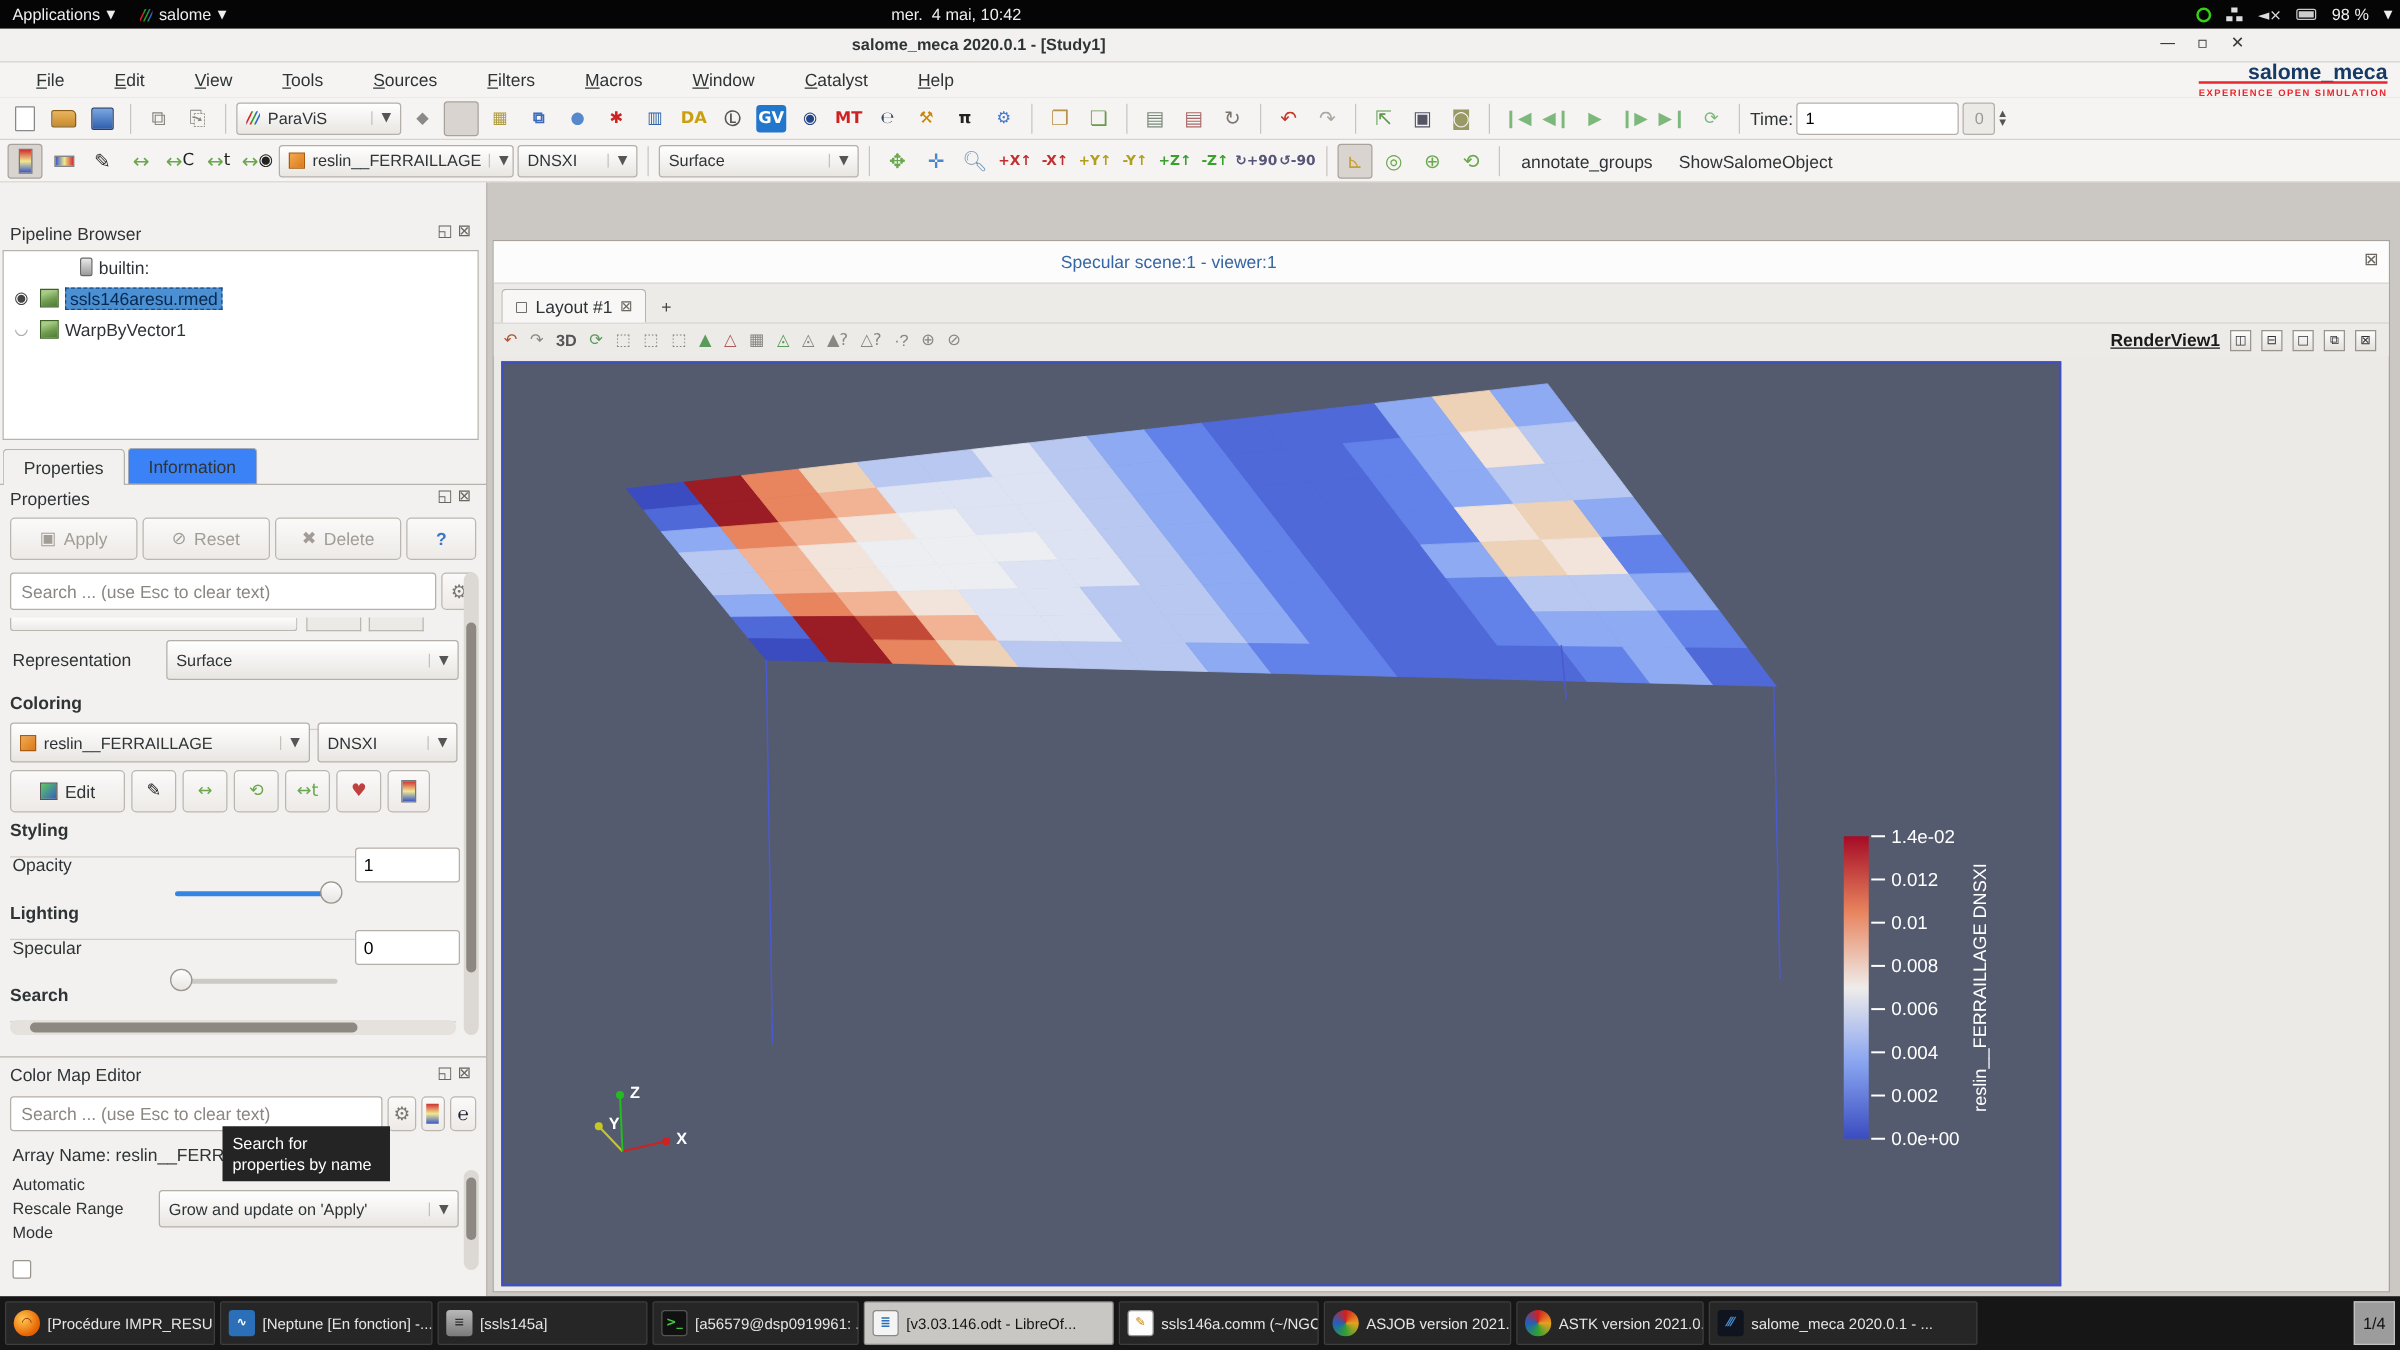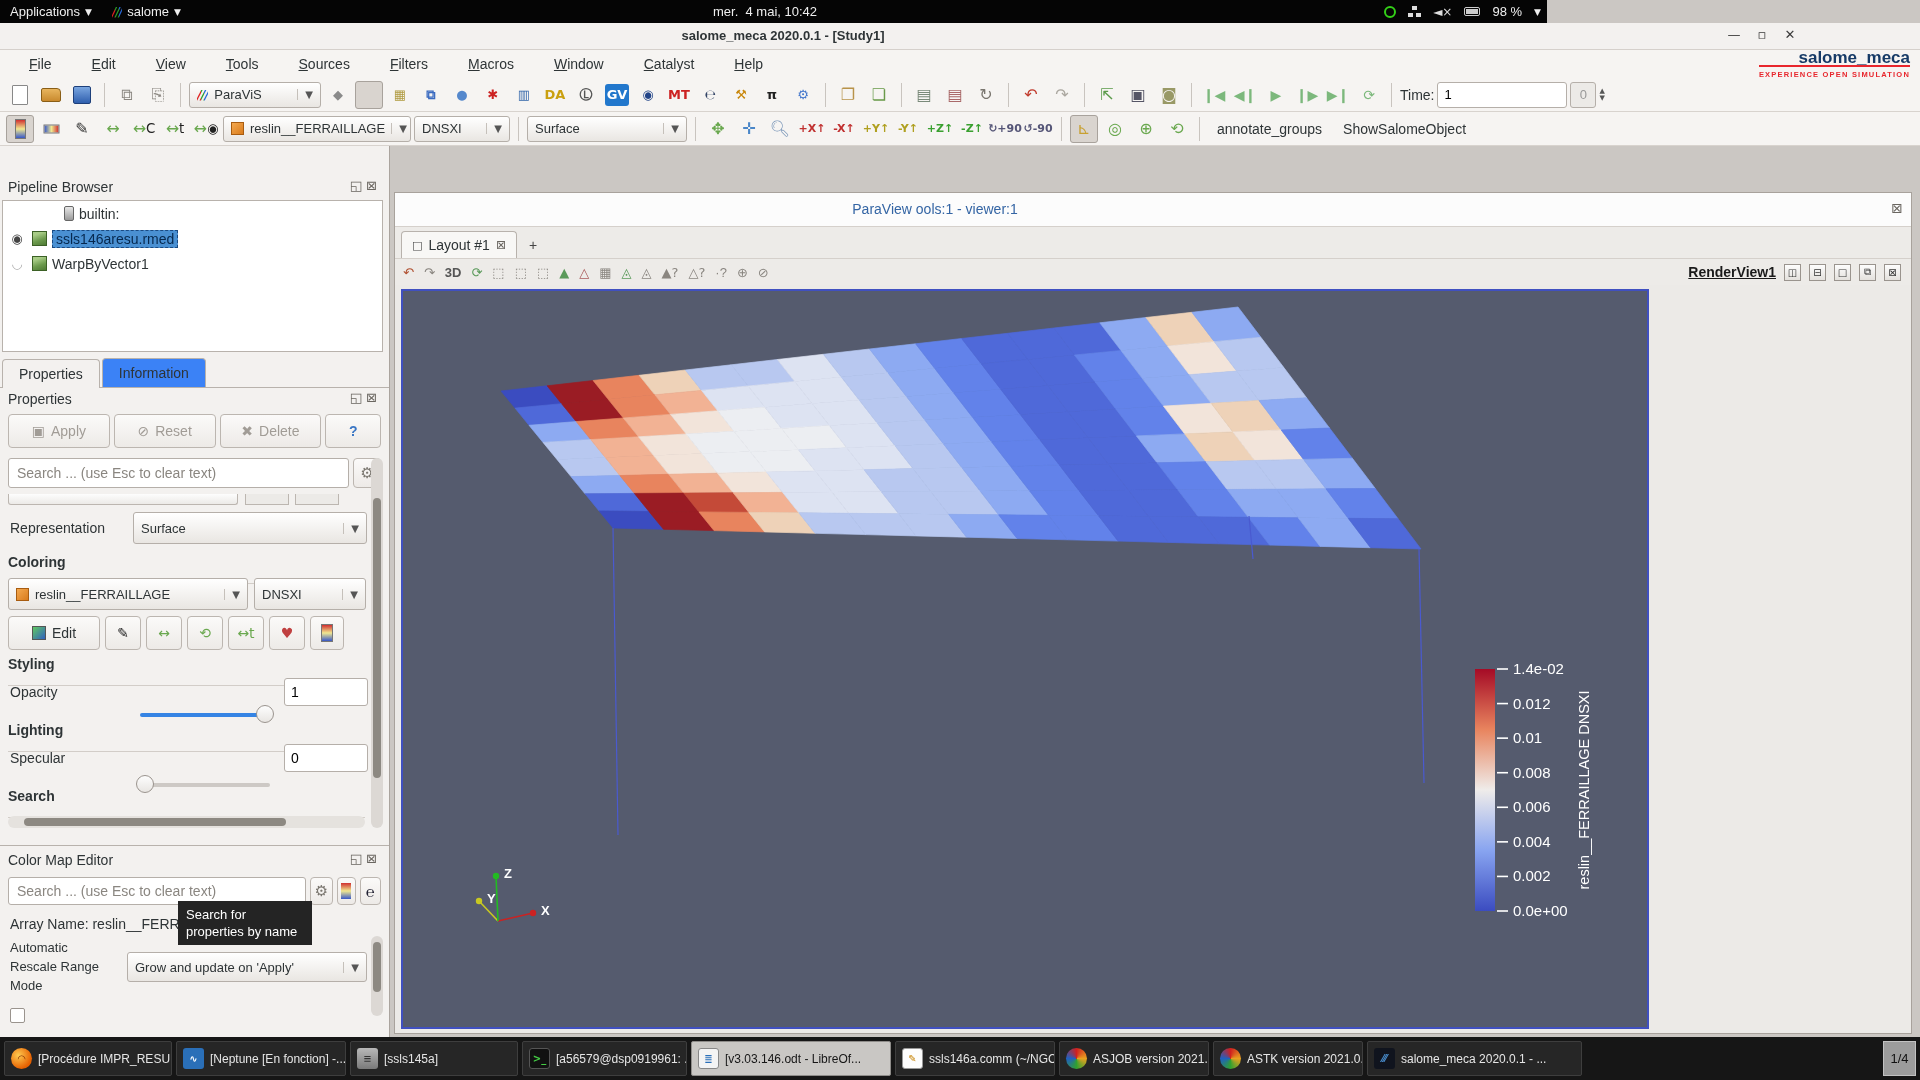--- a/index.html
+++ b/index.html
@@ -3,21 +3,21 @@
 <meta charset="utf-8">
 <style>
   * { margin:0; padding:0; box-sizing:border-box; }
   html,body { width:1920px; height:1080px; overflow:hidden; background:#cbc7c3;
     font-family:"Liberation Sans", sans-serif; font-size:13px; color:#2e3436; }
   .abs { position:absolute; }
   .flex { display:flex; align-items:center; }
   .glyph { font-family:"DejaVu Sans", sans-serif; }
 
   
-  #gnome-bar { position:absolute; top:0; left:0; width:1547px; height:23px; background:#050505;
+  #gnome-bar { position:absolute; top:0; left:0; width:1920px; height:23px; background:#050505;
     color:#eee; display:flex; align-items:center; font-size:13px; }
   #gnome-bar .gitem { padding:0 10px; height:100%; display:flex; align-items:center; gap:5px; }
   #gnome-clock { position:absolute; left:765px; transform:translateX(-50%); white-space:pre; }
   #gnome-right { position:absolute; right:6px; display:flex; align-items:center; gap:12px; }
   .rec-dot { width:12px; height:12px; border:2px solid #33d017; border-radius:50%; display:inline-block; }
   .net-ico { width:13px; height:11px; position:relative; }
   .net-ico i { position:absolute; width:5px; height:4px; background:#ddd; }
   .net-ico i:nth-child(1){ left:4px; top:0; } .net-ico i:nth-child(2){ left:0; bottom:0; } .net-ico i:nth-child(3){ right:0; bottom:0; }
   .vol-ico { color:#ddd; font-size:12px; }
   .batt { width:16px; height:9px; border:1px solid #ccc; border-radius:2px; position:relative; }
@@ -435,21 +435,21 @@
     <div class="abs" style="left:10px;top:162px;width:15px;height:15px;background:#fff;border:1px solid #9a948e;border-radius:2px"></div>
     <div class="vscroll" style="right:6px;top:90px;height:80px">
         <i style="top:6px;height:50px"></i>
       </div>
   </div>
 </div>
 
 <div id="mdi">
   <div id="viewer-win">
     <div id="viewer-titlebar">
-      <div id="viewer-title">ParaView ools:1 - viewer:1</div>
+      <div id="viewer-title">Specular scene:1 - viewer:1</div>
       <div id="viewer-close" class="glyph">⊠</div>
     </div>
     <div id="layout-tabs">
       <div class="ltab">
         <span class="glyph" style="font-size:11px;color:#444">□</span>
         <span>Layout #1</span>
         <span class="glyph" style="font-size:12px;color:#6a6660">⊠</span>
       </div>
       <div class="ltab-plus">+</div>
     </div>

